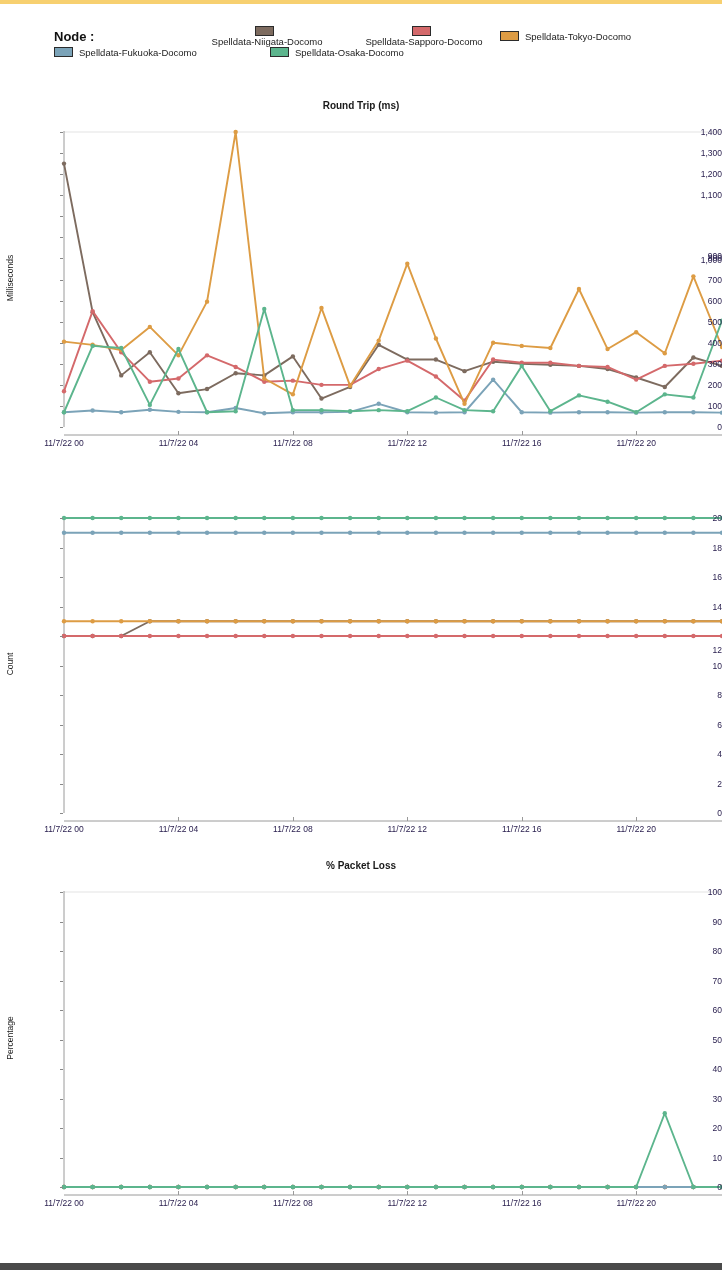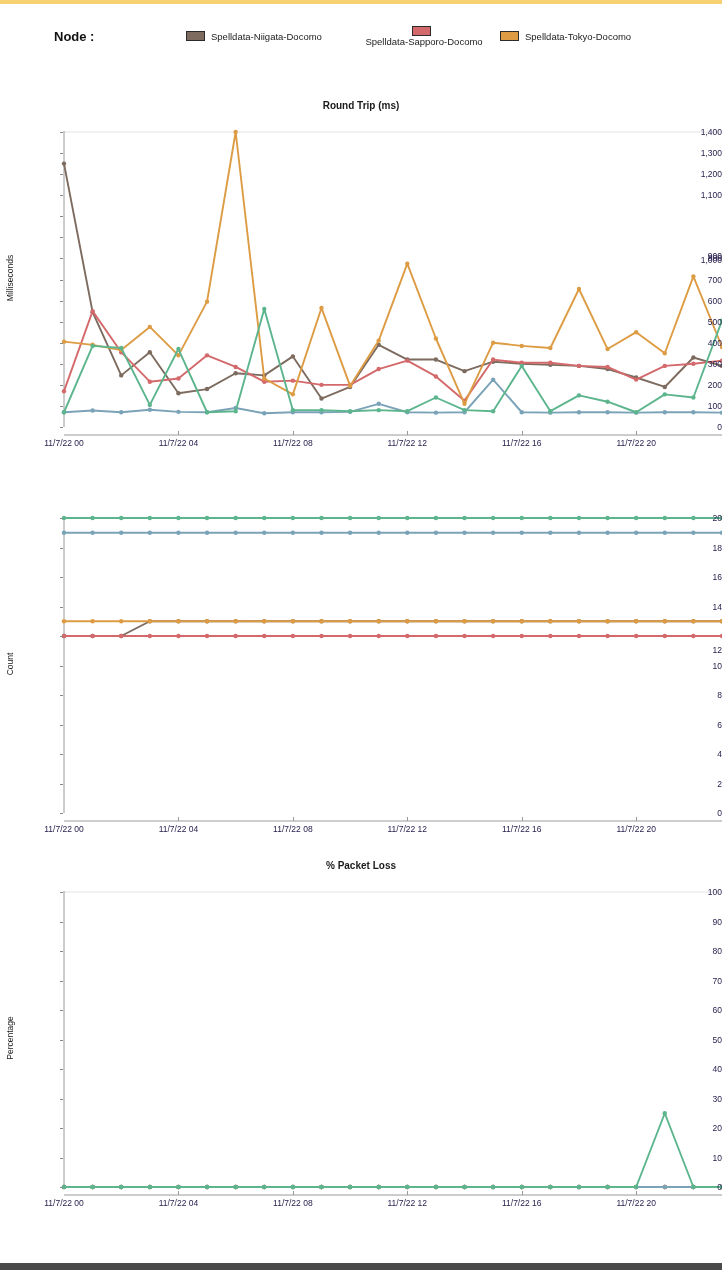--- a/index.html
+++ b/index.html
@@ -48,21 +48,21 @@
     display: flex; align-items: center;
     font-size: 9.5px; color: #222;
     white-space: nowrap;
   }
   .swatch {
     width: 19px; height: 10px;
     border: 1px solid #2b2b2b;
     margin-right: 6px;
     flex: 0 0 auto;
   }
-  .li-niigata { width: 162px; }
+  .li-niigata { width: 162px; flex-direction: column; }
   .li-sapporo { width: 152px; flex-direction: column; }
   .li-tokyo   { width: 152px; }
   .li-fukuoka { width: 178px; padding-left: 0; }
   .li-osaka   { width: 162px; }
   .legend-row2 { padding-left: 46px; }
   .legend-row2 .li-fukuoka { width: 216px; }
 
   
   .chart-block { position: absolute; left: 0; width: 722px; }
   .chart-title {
@@ -117,20 +117,30 @@
         <span class="swatch" style="background:#7d6b5f"></span>
         <span>Spelldata-Niigata-Docomo</span>
       </div>
       <div class="legend-item li-sapporo">
         <span class="swatch" style="background:#d4696b"></span>
         <span>Spelldata-Sapporo-Docomo</span>
       </div>
       <div class="legend-item li-tokyo">
         <span class="swatch" style="background:#dd9c44"></span>
         <span>Spelldata-Tokyo-Docomo</span>
+      </div>
+    </div>
+    <div class="legend-row legend-row2">
+      <div class="legend-item li-fukuoka">
+        <span class="swatch" style="background:#7ba3b8"></span>
+        <span>Spelldata-Fukuoka-Docomo</span>
+      </div>
+      <div class="legend-item li-osaka">
+        <span class="swatch" style="background:#5cb58d"></span>
+        <span>Spelldata-Osaka-Docomo</span>
       </div>
     </div>
   </div>
 
   <div class="chart-block" id="block-0" style="top:100px;">
     <div class="chart-title">Round Trip (ms)</div>
     <div class="plot-wrap" id="wrap-0" style="height: 342px;">
         <svg class="plot" width="722" height="342">
           <line x1="64" x2="722" y1="21" y2="21" class="gridline"></line>
           <line x1="64" x2="64" y1="20" y2="316" class="axisline"></line>

